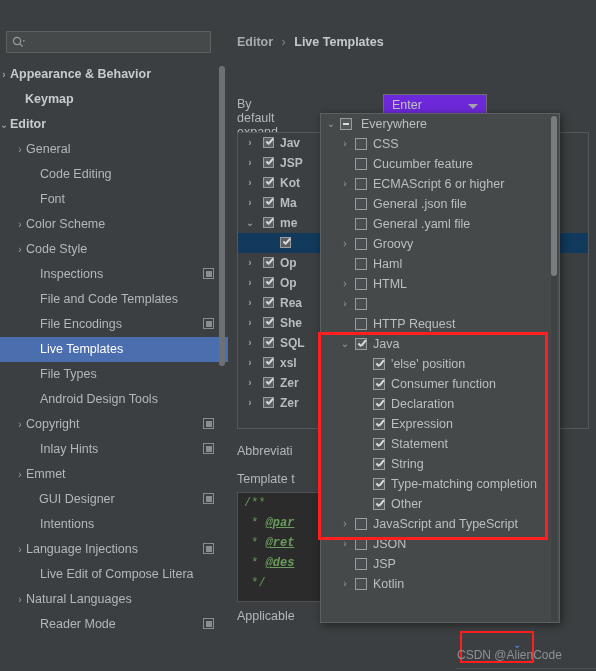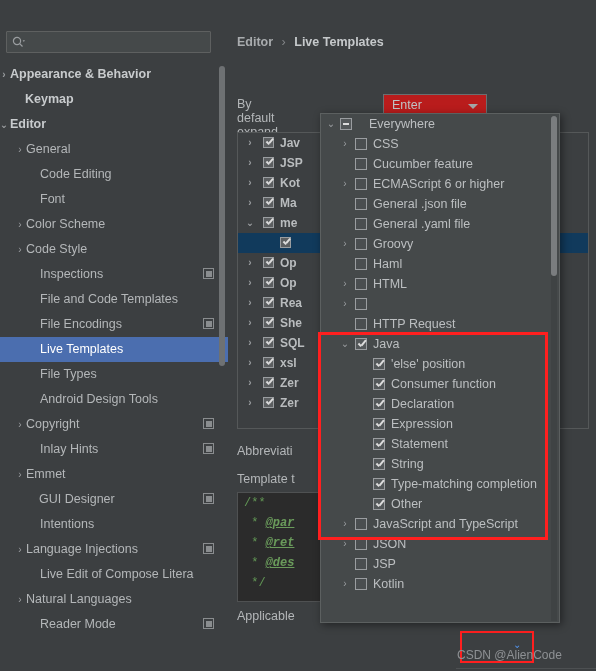--- a/index.html
+++ b/index.html
@@ -37,21 +37,21 @@
   .sb-thumb{position:absolute;right:3px;top:44px;width:6px;height:300px;background:#6e7173;border-radius:3px;}
 
   
   .right{position:absolute;left:228px;top:22px;width:368px;height:649px;background:#3c3f41;}
   .breadcrumb{position:absolute;left:9px;top:13px;font-size:12.5px;font-weight:bold;color:#a9acae;}
   .breadcrumb .sep{color:#84878a;font-weight:normal;margin:0 5px;}
   .breadcrumb .leaf{color:#c6c9cb;}
 
   .expand-row{position:absolute;left:9px;top:72px;height:22px;}
   .expand-label{position:absolute;left:0;top:3px;font-size:12.5px;color:#b4b7b9;}
-  .combo{position:absolute;left:146px;top:0;width:104px;height:22px;background:#b91c1c;border:1px solid #6b6e70;box-sizing:border-box;}
+  .combo{position:absolute;left:146px;top:0;width:104px;height:22px;background:#6d28d9;border:1px solid #6b6e70;box-sizing:border-box;}
   .combo .val{position:absolute;left:8px;top:3px;font-size:12.5px;color:#c0c3c5;}
   .combo .tri{position:absolute;right:8px;top:9px;width:0;height:0;border-left:5px solid transparent;border-right:5px solid transparent;border-top:5px solid #a3a6a8;}
 
   
   .tpl-panel{position:absolute;left:9px;top:110px;width:352px;height:297px;background:#3c3f41;border:1px solid #555859;box-sizing:border-box;}
   .tpl-row{position:relative;height:20px;line-height:20px;white-space:nowrap;font-weight:bold;font-size:12px;color:#b9bcbe;overflow:hidden;}
   .tpl-row.sel{background:#113a5c;}
   .tpl-row .arr{position:absolute;left:6px;top:0;width:12px;text-align:center;color:#9a9da0;font-size:10px;}
   .tpl-row .cb{position:absolute;left:25px;top:4px;width:11px;height:11px;border:1px solid #9a9da0;background:#5c5f61;box-sizing:border-box;}
   .tpl-row .cb.on:after{content:"";position:absolute;left:2px;top:4px;width:4px;height:1.5px;background:#ddd;transform:rotate(45deg);}
@@ -79,21 +79,21 @@
   .p-row .pcb.off{background:#4a4e50;}
   .p-row .pcb.on:after{content:"";position:absolute;left:1.5px;top:5px;width:4px;height:1.5px;background:#dcdcdc;transform:rotate(45deg);}
   .p-row .pcb.on:before{content:"";position:absolute;left:4px;top:3px;width:7px;height:1.5px;background:#dcdcdc;transform:rotate(-50deg);}
   .p-row .pcb.mixed:after{content:"";position:absolute;left:2px;top:4.2px;width:6px;height:2px;background:#dcdcdc;transform:none;}
   .p-row .pcb.mixed:before{display:none;}
   .p-row .plbl{position:absolute;top:0;}
   .p-scroll{position:absolute;right:2px;top:2px;width:6px;height:160px;background:#7a7d7f;border-radius:3px;}
   .p-scroll-track{position:absolute;right:2px;top:2px;width:6px;height:505px;background:#3f4344;}
 
   
-  .lvl0 .parr{left:4px;} .lvl0 .pcb{left:19px;} .lvl0 .plbl{left:48px;}
+  .lvl0 .parr{left:4px;} .lvl0 .pcb{left:19px;} .lvl0 .plbl{left:40px;}
   .lvl1 .parr{left:18px;} .lvl1 .pcb{left:34px;} .lvl1 .plbl{left:52px;}
   .lvl2 .pcb{left:52px;} .lvl2 .plbl{left:70px;}
 
   .red-box-java{position:absolute;left:318px;top:332px;width:230px;height:208px;border:3px solid #ff1f1f;box-sizing:border-box;pointer-events:none;}
 
   
   .bottom-strip{position:absolute;left:228px;top:646px;width:368px;height:25px;background:#3c3f41;border-top:1px solid #4d5052;}
   .watermark{position:absolute;left:457px;top:648px;font-size:12px;color:#8e9194;}
 </style>
 </head>

